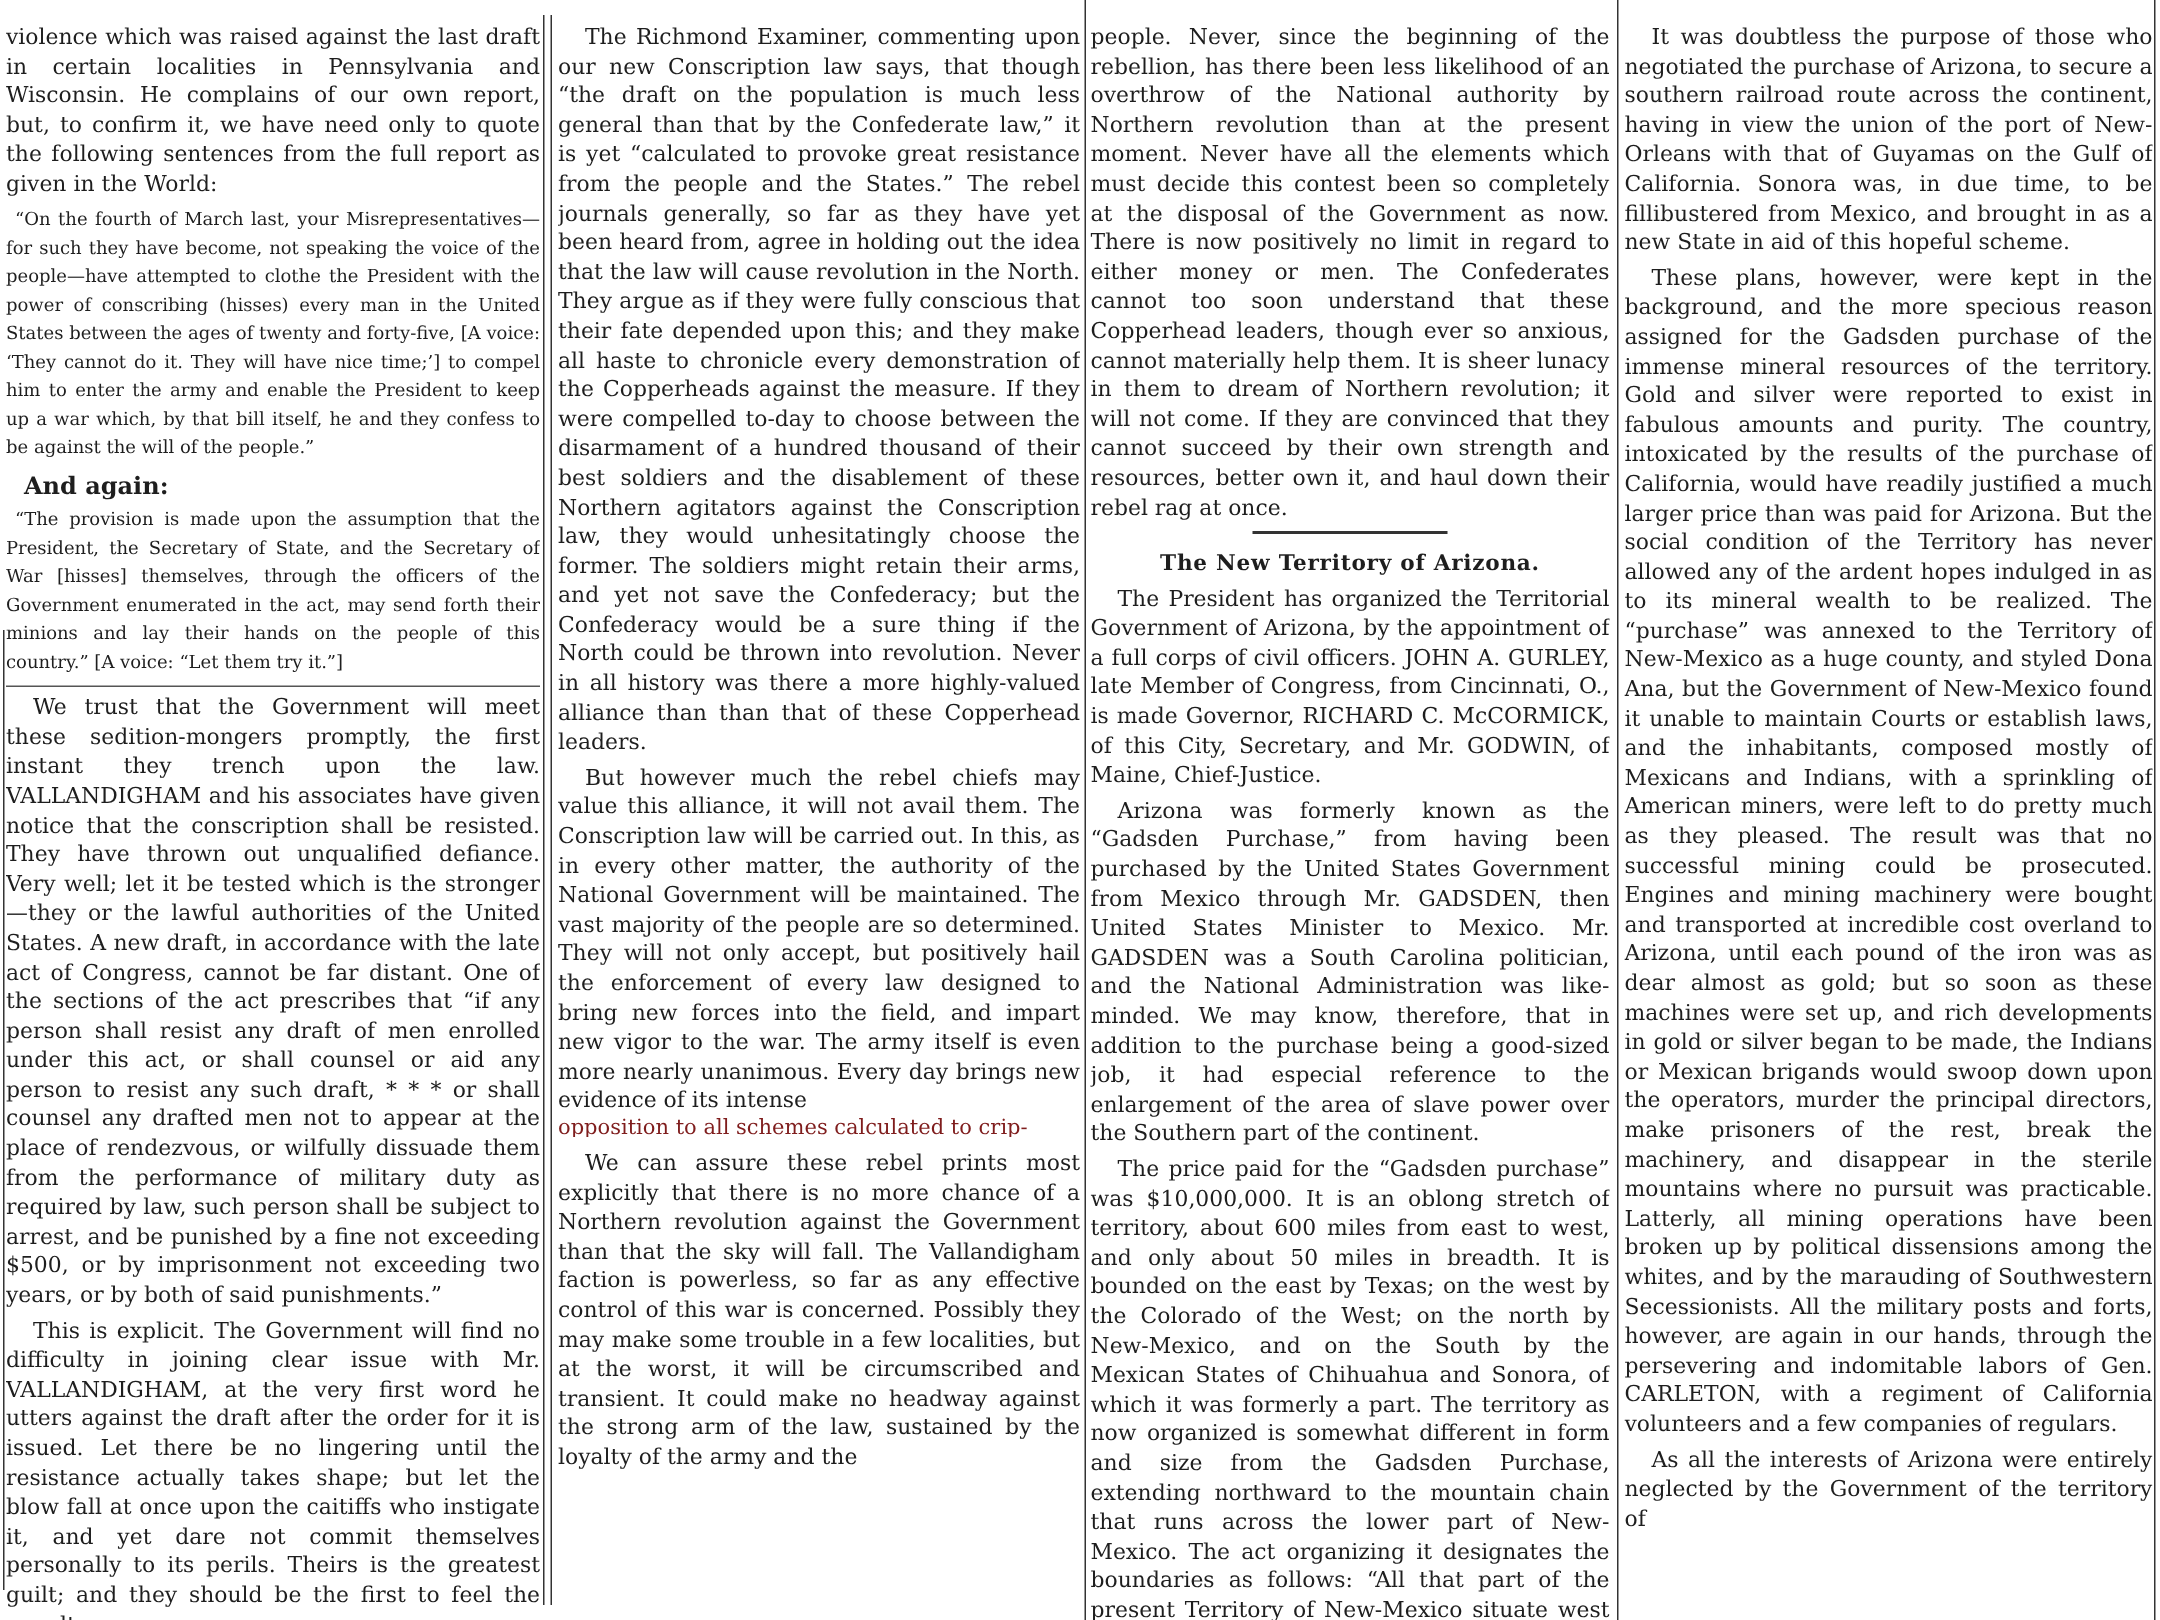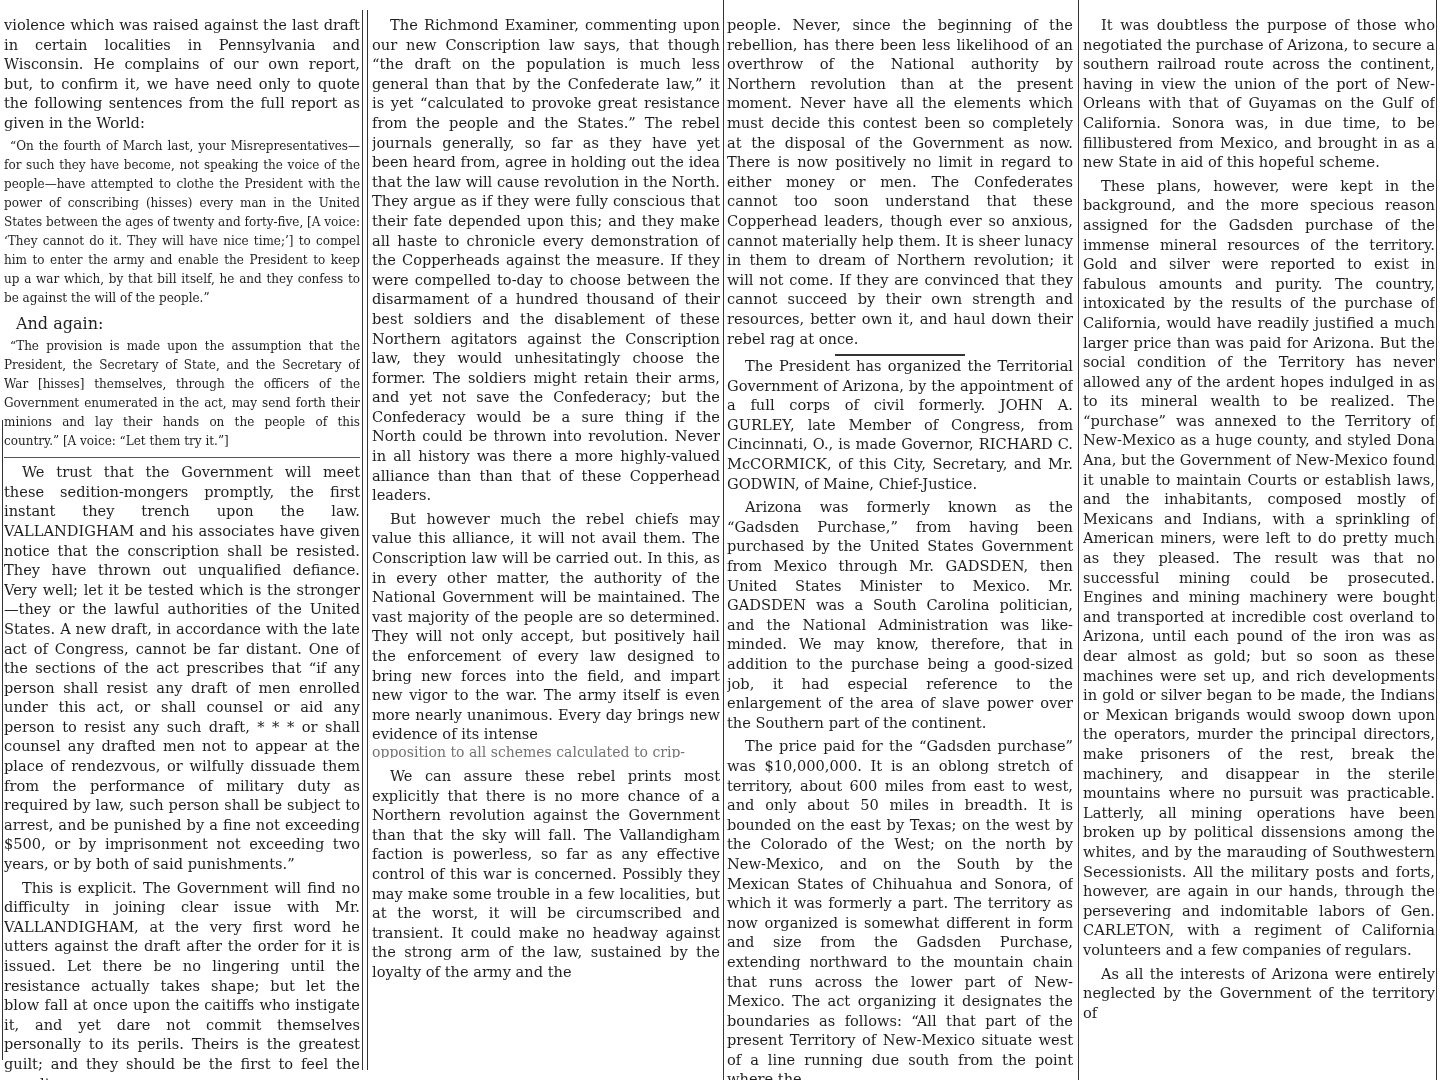--- a/index.html
+++ b/index.html
@@ -24,30 +24,30 @@
     .c3 { left: 727px; width: 346px; }
     .c4 { left: 1083px; width: 352px; }
     .rule { position: absolute; width: 1px; background: #333; }
     .rule.double { width: 4px; border-left: 1px solid #333; border-right: 1px solid #333; background: transparent; }
     p { margin: 0 0 4px 0; text-indent: 18px; }
     p.noindent { text-indent: 0; }
     .quote {
       font-size: 12px; line-height: 19px;
       text-indent: 6px; margin: 4px 0 6px 0;
     }
-    .subhead { text-indent: 12px; font-size: 16px; margin: 2px 0 4px 0; }
+    .subhead { text-indent: 12px; font-size: 16px; margin: 2px 0 4px 0; font-weight: bold; }
     .heading {
       text-align: center; font-weight: bold; font-size: 14.4px;
       letter-spacing: 0.5px; margin: 10px 0 4px 0; text-indent: 0;
     }
     .sep {
       width: 130px; height: 2px; background: #333; margin: 6px auto 0 auto;
     }
     .hrule { height: 1px; background: #555; margin: 4px 0; }
-    .cut { color: #737373; font-size: 14px; line-height: 16px; height: 14px; overflow: hidden; margin-bottom: 8px; }
+    .cut { color: #7f1d1d; font-size: 14px; line-height: 16px; height: 14px; overflow: hidden; margin-bottom: 8px; }
   </style>
 </head>
 <body>
 
 <div class="page">
 
   <div class="rule double" style="left:362px; top:10px; height:1060px;"></div>
   <div class="rule" style="left:723px; top:0; height:1080px;"></div>
   <div class="rule" style="left:1078px; top:0; height:1080px;"></div>
   <div class="rule" style="left:1436px; top:0; height:1080px;"></div>
@@ -66,21 +66,22 @@
   <div class="col c2">
     <p>The Richmond Examiner, commenting upon our new Conscription law says, that though “the draft on the population is much less general than that by the Confederate law,” it is yet “calculated to provoke great resistance from the people and the States.” The rebel journals generally, so far as they have yet been heard from, agree in holding out the idea that the law will cause revolution in the North. They argue as if they were fully conscious that their fate depended upon this; and they make all haste to chronicle every demonstration of the Copperheads against the measure. If they were compelled to-day to choose between the disarmament of a hundred thousand of their best soldiers and the disablement of these Northern agitators against the Conscription law, they would unhesitatingly choose the former. The soldiers might retain their arms, and yet not save the Confederacy; but the Confederacy would be a sure thing if the North could be thrown into revolution. Never in all history was there a more highly-valued alliance than than that of these Copperhead leaders.</p>
     <p style="margin-bottom:0">But however much the rebel chiefs may value this alliance, it will not avail them. The Conscription law will be carried out. In this, as in every other matter, the authority of the National Government will be maintained. The vast majority of the people are so determined. They will not only accept, but positively hail the enforcement of every law designed to bring new forces into the field, and impart new vigor to the war. The army itself is even more nearly unanimous. Every day brings new evidence of its intense</p>
     <div class="cut">opposition to all schemes calculated to crip-</div>
     <p>We can assure these rebel prints most explicitly that there is no more chance of a Northern revolution against the Government than that the sky will fall. The Vallandigham faction is powerless, so far as any effective control of this war is concerned. Possibly they may make some trouble in a few localities, but at the worst, it will be circumscribed and transient. It could make no headway against the strong arm of the law, sustained by the loyalty of the army and the</p>
   </div>
 
   <div class="col c3">
     <p class="noindent">people. Never, since the beginning of the rebellion, has there been less likelihood of an overthrow of the National authority by Northern revolution than at the present moment. Never have all the elements which must decide this contest been so completely at the disposal of the Government as now. There is now positively no limit in regard to either money or men. The Confederates cannot too soon understand that these Copperhead leaders, though ever so anxious, cannot materially help them. It is sheer lunacy in them to dream of Northern revolution; it will not come. If they are convinced that they cannot succeed by their own strength and resources, better own it, and haul down their rebel rag at once.</p>
     <div class="sep"></div>
-    <p>The President has organized the Territorial Government of Arizona, by the appointment of a full corps of civil formerly. JOHN A. GURLEY, late Member of Congress, from Cincinnati, O., is made Governor, RICHARD C. McCORMICK, of this City, Secretary, and Mr. GODWIN, of Maine, Chief-Justice.</p>
+    <div class="heading">The New Territory of Arizona.</div>
+    <p>The President has organized the Territorial Government of Arizona, by the appointment of a full corps of civil officers. JOHN A. GURLEY, late Member of Congress, from Cincinnati, O., is made Governor, RICHARD C. McCORMICK, of this City, Secretary, and Mr. GODWIN, of Maine, Chief-Justice.</p>
     <p>Arizona was formerly known as the “Gadsden Purchase,” from having been purchased by the United States Government from Mexico through Mr. GADSDEN, then United States Minister to Mexico. Mr. GADSDEN was a South Carolina politician, and the National Administration was like-minded. We may know, therefore, that in addition to the purchase being a good-sized job, it had especial reference to the enlargement of the area of slave power over the Southern part of the continent.</p>
     <p>The price paid for the “Gadsden purchase” was $10,000,000. It is an oblong stretch of territory, about 600 miles from east to west, and only about 50 miles in breadth. It is bounded on the east by Texas; on the west by the Colorado of the West; on the north by New-Mexico, and on the South by the Mexican States of Chihuahua and Sonora, of which it was formerly a part. The territory as now organized is somewhat different in form and size from the Gadsden Purchase, extending northward to the mountain chain that runs across the lower part of New-Mexico. The act organizing it designates the boundaries as follows: “All that part of the present Territory of New-Mexico situate west of a line running due south from the point where the</p>
   </div>
 
   <div class="col c4">
     <p>It was doubtless the purpose of those who negotiated the purchase of Arizona, to secure a southern railroad route across the continent, having in view the union of the port of New-Orleans with that of Guyamas on the Gulf of California. Sonora was, in due time, to be fillibustered from Mexico, and brought in as a new State in aid of this hopeful scheme.</p>
     <p>These plans, however, were kept in the background, and the more specious reason assigned for the Gadsden purchase of the immense mineral resources of the territory. Gold and silver were reported to exist in fabulous amounts and purity. The country, intoxicated by the results of the purchase of California, would have readily justified a much larger price than was paid for Arizona. But the social condition of the Territory has never allowed any of the ardent hopes indulged in as to its mineral wealth to be realized. The “purchase” was annexed to the Territory of New-Mexico as a huge county, and styled Dona Ana, but the Government of New-Mexico found it unable to maintain Courts or establish laws, and the inhabitants, composed mostly of Mexicans and Indians, with a sprinkling of American miners, were left to do pretty much as they pleased. The result was that no successful mining could be prosecuted. Engines and mining machinery were bought and transported at incredible cost overland to Arizona, until each pound of the iron was as dear almost as gold; but so soon as these machines were set up, and rich developments in gold or silver began to be made, the Indians or Mexican brigands would swoop down upon the operators, murder the principal directors, make prisoners of the rest, break the machinery, and disappear in the sterile mountains where no pursuit was practicable. Latterly, all mining operations have been broken up by political dissensions among the whites, and by the marauding of Southwestern Secessionists. All the military posts and forts, however, are again in our hands, through the persevering and indomitable labors of Gen. CARLETON, with a regiment of California volunteers and a few companies of regulars.</p>
     <p>As all the interests of Arizona were entirely neglected by the Government of the territory of</p>
   </div>
 

